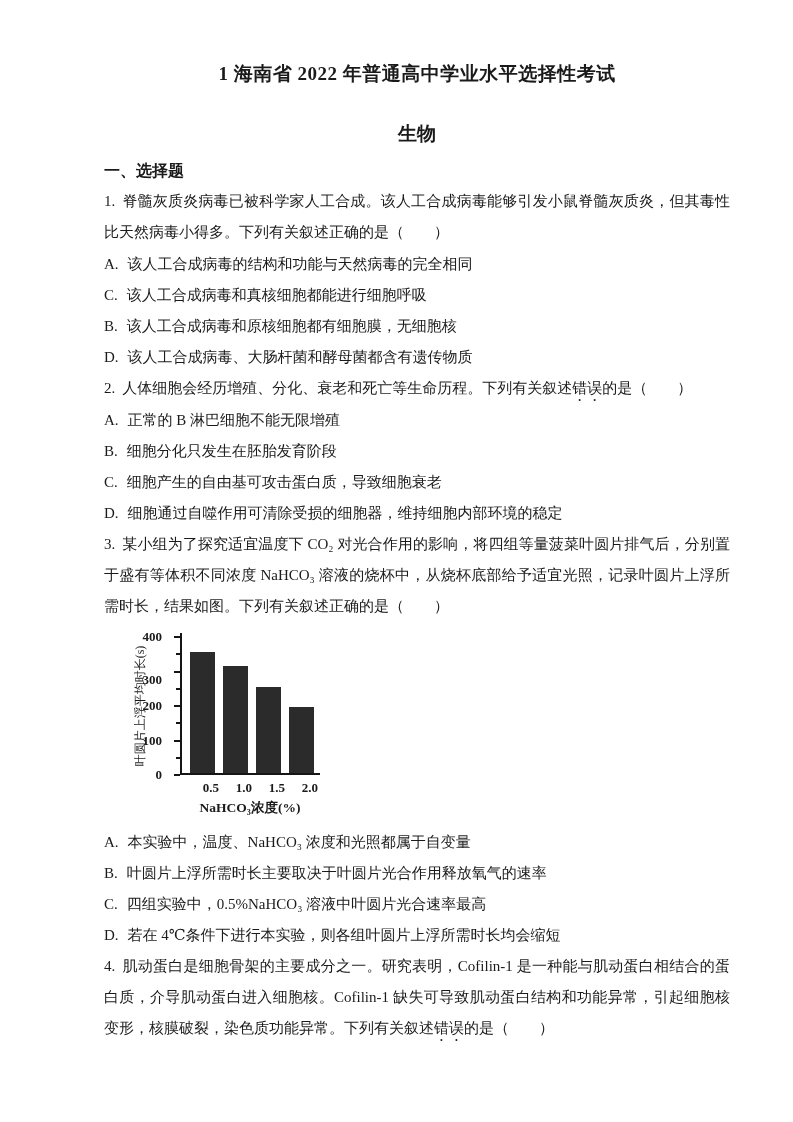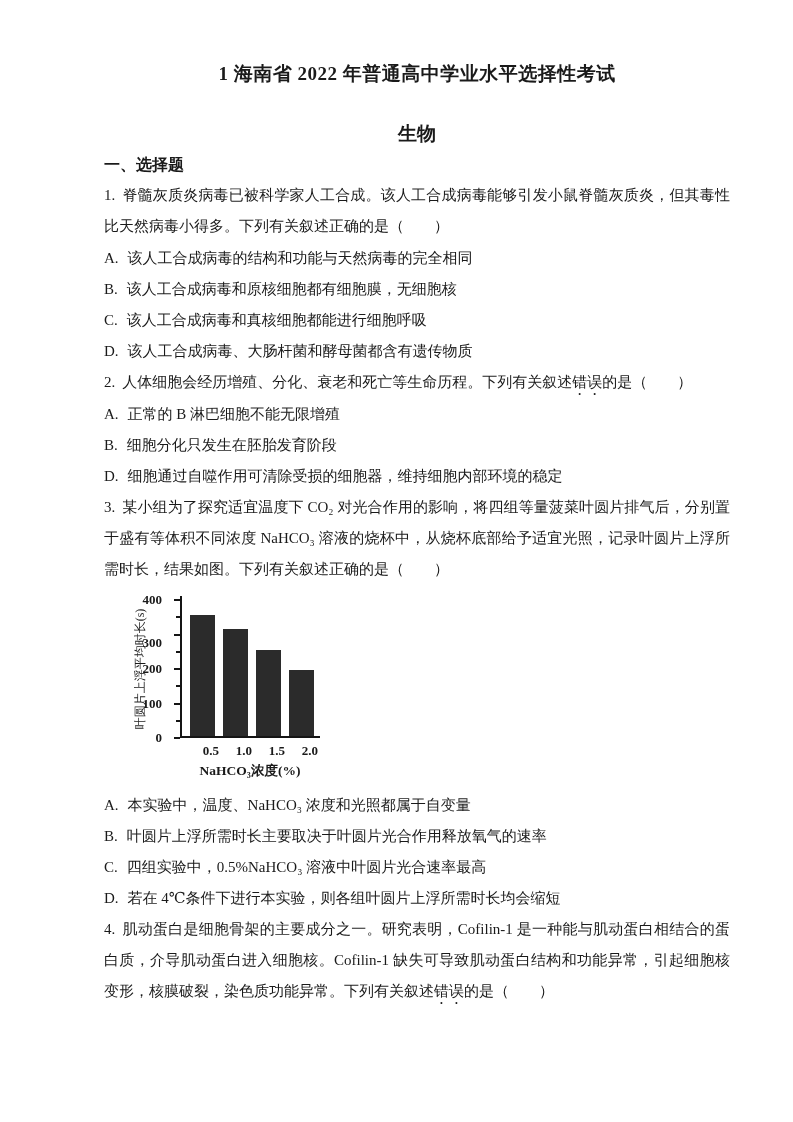--- a/index.html
+++ b/index.html
@@ -13,21 +13,21 @@
 
   .doc-title {
     font-size: 19px; font-weight: bold; text-align: center;
     line-height: 32px; letter-spacing: 0.5px;
   }
   .doc-subtitle {
     font-size: 19px; font-weight: bold; text-align: center;
     line-height: 32px; margin-top: 28px;
   }
   .section-heading {
-    font-size: 16px; font-weight: bold; line-height: 30px; 
+    font-size: 16px; font-weight: bold; line-height: 30px; margin-top: 6px;
   }
 
   .stem, .option {
     font-size: 15px; line-height: 31px; text-align: justify;
   }
   .q-num { margin-right: 7px; }
   .opt-label { margin-right: 9px; }
 
   .emph {
     text-emphasis: filled dot;
@@ -73,29 +73,30 @@
 
 <div class="page">
 
   <div class="doc-title">1 海南省 2022 年普通高中学业水平选择性考试</div>
   <div class="doc-subtitle">生物</div>
   <div class="section-heading">一、选择题</div>
 
   <div>
     <p class="stem"><span class="q-num">1.</span><span>脊髓灰质炎病毒已被科学家人工合成。该人工合成病毒能够引发小鼠脊髓灰质炎，但其毒性比天然病毒小得多。下列有关叙述正确的是（　　）</span><span class="emph"></span><span></span></p>
     <p class="option"><span class="opt-label">A.</span><span>该人工合成病毒的结构和功能与天然病毒的完全相同</span></p>
+    <p class="option"><span class="opt-label">C.</span><span>该人工合成病毒和真核细胞都能进行细胞呼吸</span></p>
     <p class="option"><span class="opt-label">B.</span><span>该人工合成病毒和原核细胞都有细胞膜，无细胞核</span></p>
-    <p class="option"><span class="opt-label">C.</span><span>该人工合成病毒和真核细胞都能进行细胞呼吸</span></p>
     <p class="option"><span class="opt-label">D.</span><span>该人工合成病毒、大肠杆菌和酵母菌都含有遗传物质</span></p>
   </div>
 
   <div>
     <p class="stem"><span class="q-num">2.</span><span>人体细胞会经历增殖、分化、衰老和死亡等生命历程。下列有关叙述</span><span class="emph">错误</span><span>的是（　　）</span></p>
     <p class="option"><span class="opt-label">A.</span><span>正常的 B 淋巴细胞不能无限增殖</span></p>
     <p class="option"><span class="opt-label">B.</span><span>细胞分化只发生在胚胎发育阶段</span></p>
+    <p class="option"><span class="opt-label">C.</span><span>细胞产生的自由基可攻击蛋白质，导致细胞衰老</span></p>
     <p class="option"><span class="opt-label">D.</span><span>细胞通过自噬作用可清除受损的细胞器，维持细胞内部环境的稳定</span></p>
   </div>
 
   <div>
     <p class="stem"><span class="q-num">3.</span><span>某小组为了探究适宜温度下 CO₂ 对光合作用的影响，将四组等量菠菜叶圆片排气后，分别置于盛有等体积不同浓度 NaHCO₃ 溶液的烧杯中，从烧杯底部给予适宜光照，记录叶圆片上浮所需时长，结果如图。下列有关叙述正确的是（　　）</span><span class="emph"></span><span></span></p>
 
     <div class="chart" id="chart">
       <div class="y-label">叶圆片上浮平均时长(s)</div>
       <div class="plot" id="chart-plot">
           <div class="bar" style="left: 8px; width: 25px; height: 121px; background: rgb(43, 43, 43);"></div>

